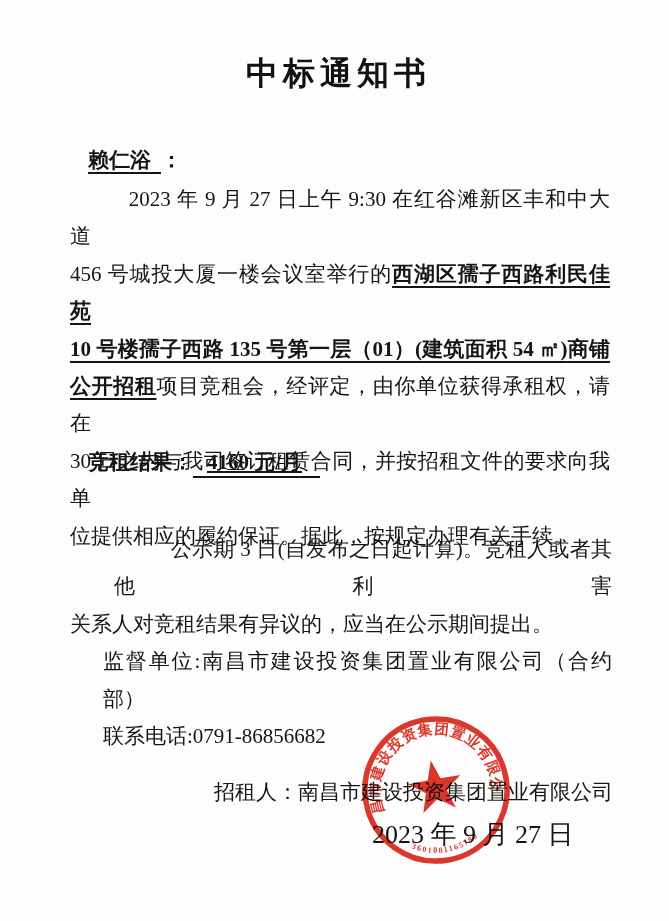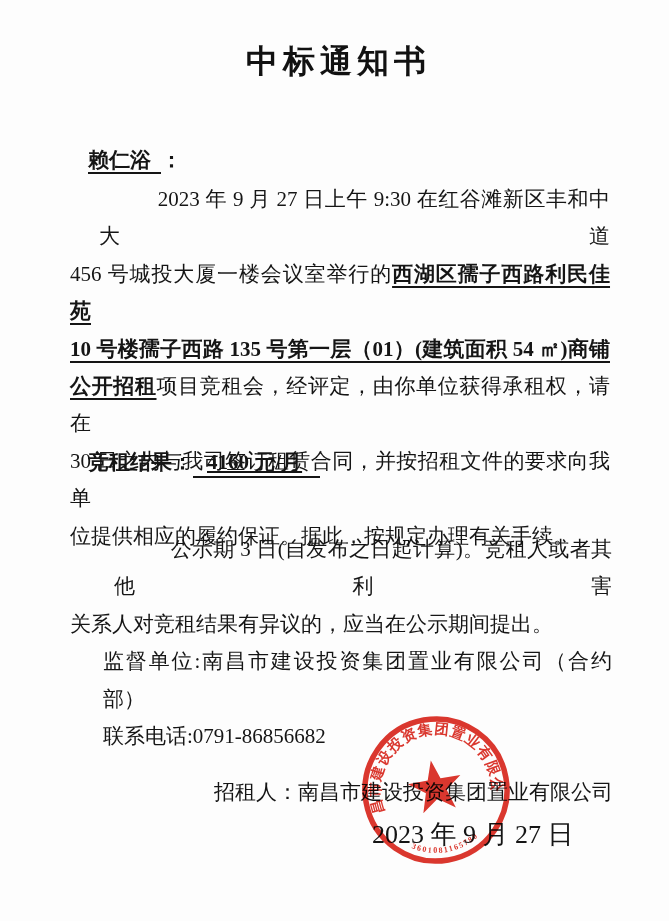--- a/index.html
+++ b/index.html
@@ -10,21 +10,21 @@
   .page{
     position:relative;
     width:669px;height:921px;
     margin:0 auto;
     background:#fdfdfd;
     color:#151515;
     overflow:hidden;
   }
   .title{
     position:absolute;top:40px;left:0;right:8px;
-    margin:0;padding-left:16px;
+    margin:12px;padding-left:16px;
     text-align:center;
     font-size:32px;font-weight:bold;
     letter-spacing:5px;
     color:#111;
   }
   .addressee{
     position:absolute;top:138px;left:88px;
     font-size:21px;font-weight:bold;margin-top:8px;
   }
   .addr-name{
@@ -35,21 +35,21 @@
     position:absolute;top:181px;left:70px;width:540px;
     font-size:21px;
   }
   .bline{
     line-height:37.4px;
     text-align:justify;
     text-justify:inter-character;
     white-space:normal;
   }
   .jlast{ text-align-last:justify; }
-  .indent{ text-indent:2.8em;margin-left:29px; }
+  .indent{ text-indent:2.8em; }
   .em{
     font-weight:bold;
     text-decoration:underline;
     text-decoration-thickness:1.5px;
     text-underline-offset:5px;
   }
   .result{
     position:absolute;top:448px;left:88px;
     font-size:21px;font-weight:bold;
   }

